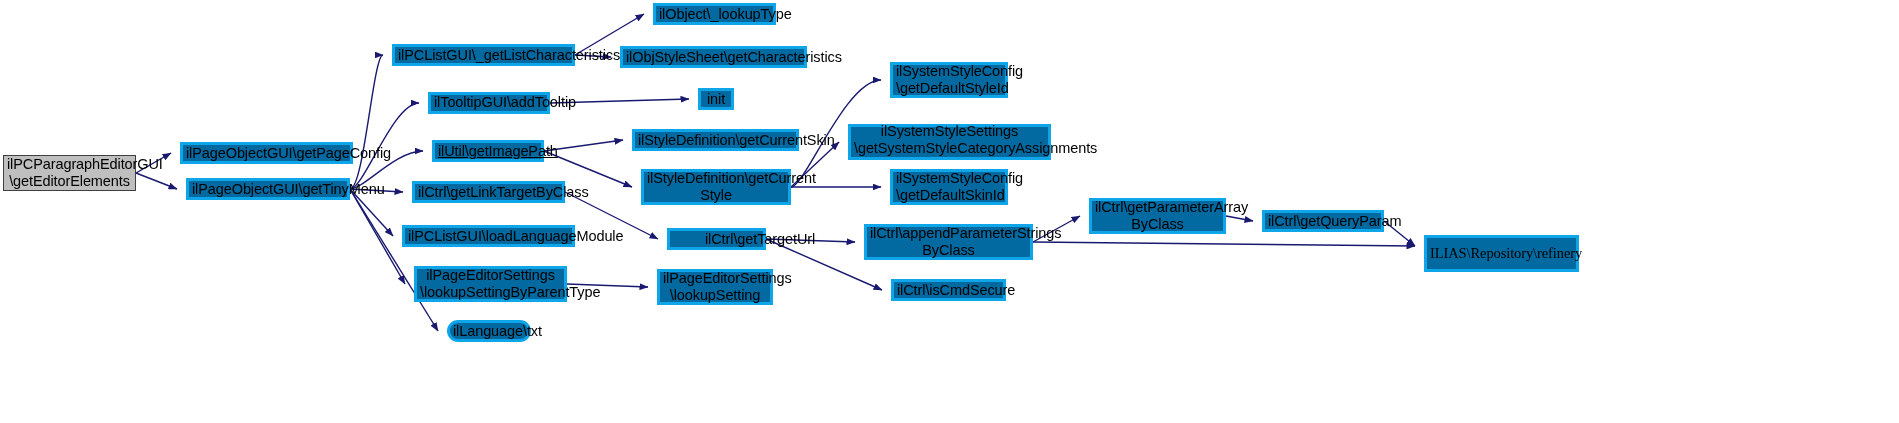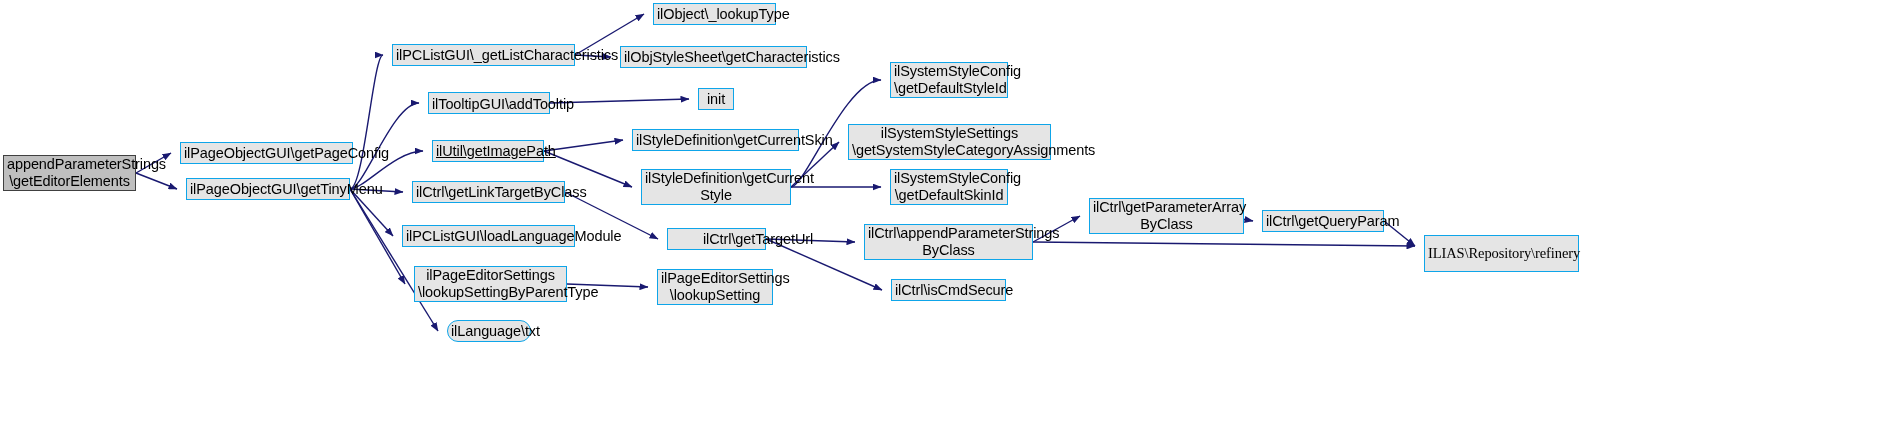--- a/index.html
+++ b/index.html
@@ -19,22 +19,22 @@
     position: absolute;
     left: 0;
     top: 0;
     width: 1899px;
     height: 423px;
     pointer-events: none;
   }
   .node {
     position: absolute;
     box-sizing: border-box;
-    border: 1px solid #0ea5e9;
-    background: #e5e5e5;
+    border: 3px solid #0ea5e9;
+    background: #0369a1;
     color: #000000;
     font-size: 14.5px;
     line-height: 17px;
     display: flex;
     align-items: center;
     justify-content: center;
     text-align: center;
     white-space: pre-line;
     letter-spacing: -0.1px;
     z-index: 3;
@@ -82,21 +82,21 @@
         <path d="M 791 187 L 881 187" fill="none" stroke="#191970" stroke-width="1.4" marker-end="url(#arrowhead)"></path>
         <path d="M 766 239 L 855 242" fill="none" stroke="#191970" stroke-width="1.4" marker-end="url(#arrowhead)"></path>
         <path d="M 766 239 L 882 290" fill="none" stroke="#191970" stroke-width="1.4" marker-end="url(#arrowhead)"></path>
         <path d="M 1033 242 L 1080 216" fill="none" stroke="#191970" stroke-width="1.4" marker-end="url(#arrowhead)"></path>
         <path d="M 1033 242 L 1415 246" fill="none" stroke="#191970" stroke-width="1.4" marker-end="url(#arrowhead)"></path>
         <path d="M 1226 216 L 1253 221" fill="none" stroke="#191970" stroke-width="1.4" marker-end="url(#arrowhead)"></path>
         <path d="M 1384 221 L 1415 246" fill="none" stroke="#191970" stroke-width="1.4" marker-end="url(#arrowhead)"></path>
       </g>
   </svg>
   <div id="node-group">
-      <div class="node root" style="left: 3px; top: 155px; width: 133px; height: 36px;"><span class="lbl">appendParameterStrings
+      <div class="node root" style="left: 3px; top: 155px; width: 133px; height: 36px;"><span class="lbl">ilPCParagraphEditorGUI
 \getEditorElements</span></div>
       <div class="node" style="left: 180px; top: 142px; width: 173px; height: 22px;"><span class="lbl">ilPageObjectGUI\getPageConfig</span></div>
       <div class="node" style="left: 186px; top: 178px; width: 164px; height: 22px;"><span class="lbl">ilPageObjectGUI\getTinyMenu</span></div>
       <div class="node" style="left: 392px; top: 44px; width: 183px; height: 22px;"><span class="lbl">ilPCListGUI\_getListCharacteristics</span></div>
       <div class="node" style="left: 428px; top: 92px; width: 122px; height: 22px; align-items: flex-end;"><span class="lbl">ilTooltipGUI\addTooltip</span></div>
       <div class="node" style="left: 432px; top: 140px; width: 112px; height: 22px; text-decoration: underline;"><span class="lbl">ilUtil\getImagePath</span></div>
       <div class="node" style="left: 412px; top: 181px; width: 153px; height: 22px;"><span class="lbl">ilCtrl\getLinkTargetByClass</span></div>
       <div class="node" style="left: 402px; top: 225px; width: 173px; height: 22px;"><span class="lbl">ilPCListGUI\loadLanguageModule</span></div>
       <div class="node" style="left: 414px; top: 266px; width: 153px; height: 36px;"><span class="lbl">ilPageEditorSettings
 \lookupSettingByParentType</span></div>
@@ -112,18 +112,18 @@
 \lookupSetting</span></div>
       <div class="node" style="left: 890px; top: 62px; width: 118px; height: 36px;"><span class="lbl">ilSystemStyleConfig
 \getDefaultStyleId</span></div>
       <div class="node" style="left: 848px; top: 124px; width: 203px; height: 36px; align-items: flex-end;"><span class="lbl">ilSystemStyleSettings
 \getSystemStyleCategoryAssignments</span></div>
       <div class="node" style="left: 890px; top: 169px; width: 118px; height: 36px;"><span class="lbl">ilSystemStyleConfig
 \getDefaultSkinId</span></div>
       <div class="node" style="left: 864px; top: 224px; width: 169px; height: 36px;"><span class="lbl">ilCtrl\appendParameterStrings
 ByClass</span></div>
       <div class="node" style="left: 891px; top: 279px; width: 115px; height: 22px;"><span class="lbl">ilCtrl\isCmdSecure</span></div>
-      <div class="node" style="left: 1089px; top: 198px; width: 155px; height: 36px;"><span class="lbl">ilCtrl\getParameterArray
+      <div class="node" style="left: 1089px; top: 198px; width: 137px; height: 36px;"><span class="lbl">ilCtrl\getParameterArray
 ByClass</span></div>
       <div class="node" style="left: 1262px; top: 210px; width: 122px; height: 22px;"><span class="lbl">ilCtrl\getQueryParam</span></div>
       <div class="node" style="left: 1424px; top: 235px; width: 155px; height: 37px; font-family: Liberation Serif, serif;"><span class="lbl">ILIAS\Repository\refinery</span></div>
     </div>
 </div>
 
 </body></html>

